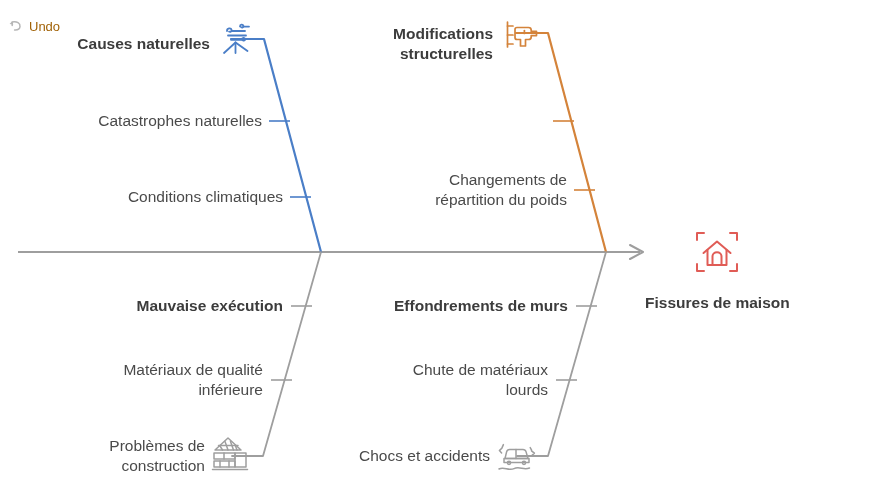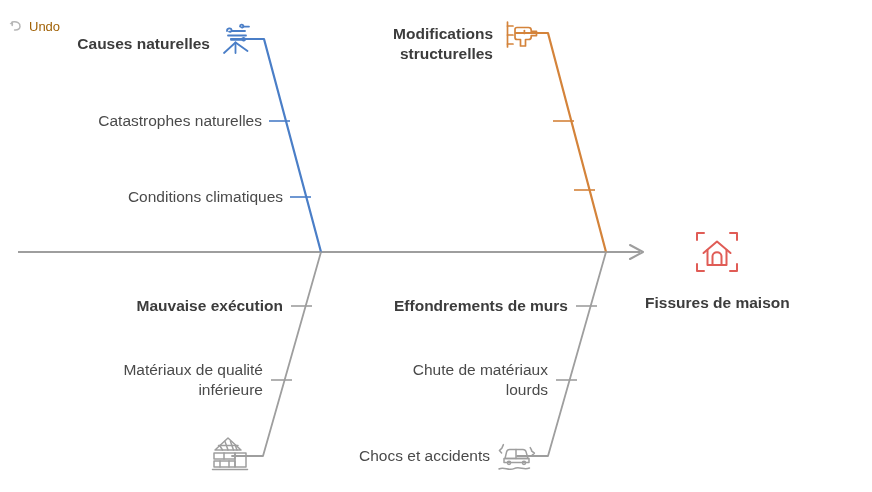--- a/index.html
+++ b/index.html
@@ -110,26 +110,30 @@
         <line x1="4.5" y1="11" x2="10" y2="11"></line>
         <line x1="4.5" y1="20" x2="10" y2="20"></line>
         <line x1="4.5" y1="29" x2="10" y2="29"></line>
         <path d="M12 14.5 L12 22.5 C 12 23.6, 12.9 24.5, 14 24.5 L17.5 24.5 L17.5 31 L22.5 31 L22.5 24.5 L25.5 24.5 C 27 24.5, 28.2 23.4, 28.2 22 L28.2 20.6 L33.5 20.6 L33.5 16.4 L28.2 16.4 L28.2 15 C 28.2 13.6, 27 12.5, 25.5 12.5 L14 12.5 C 12.9 12.5, 12 13.4, 12 14.5 Z"></path>
         <line x1="21.4" y1="15.5" x2="21.4" y2="18.5"></line>
       </g>
     </svg>
   </div>
 
 
+  <div class="lbl ra" style="left:300px; top:170px; width:267px;">Changements de
+répartition du poids</div>
 
   <div class="lbl bold ra" style="left:30px; top:296px; width:253px;">Mauvaise exécution</div>
 
   <div class="lbl ra" style="left:20px; top:360px; width:243px;">Matériaux de qualité
 inférieure</div>
 
+  <div class="lbl ra" style="left:20px; top:436px; width:185px;">Problèmes de
+construction</div>
 
   <div class="iconbox" style="left:211px; top:432px;">
     <svg width="42" height="44" viewBox="0 0 42 44">
       <g stroke="#9e9e9e" stroke-width="1.5" fill="none" stroke-linecap="round" stroke-linejoin="round">
         <path d="M4 18 L17 6 L30 18 Z"></path>
         <line x1="9" y1="14" x2="11.5" y2="18"></line>
         <line x1="14" y1="9.5" x2="17" y2="18"></line>
         <line x1="19.5" y1="9.5" x2="22.5" y2="18"></line>
         <line x1="24.5" y1="14" x2="26" y2="18"></line>
         <line x1="7.5" y1="13.5" x2="27" y2="13.5"></line>

